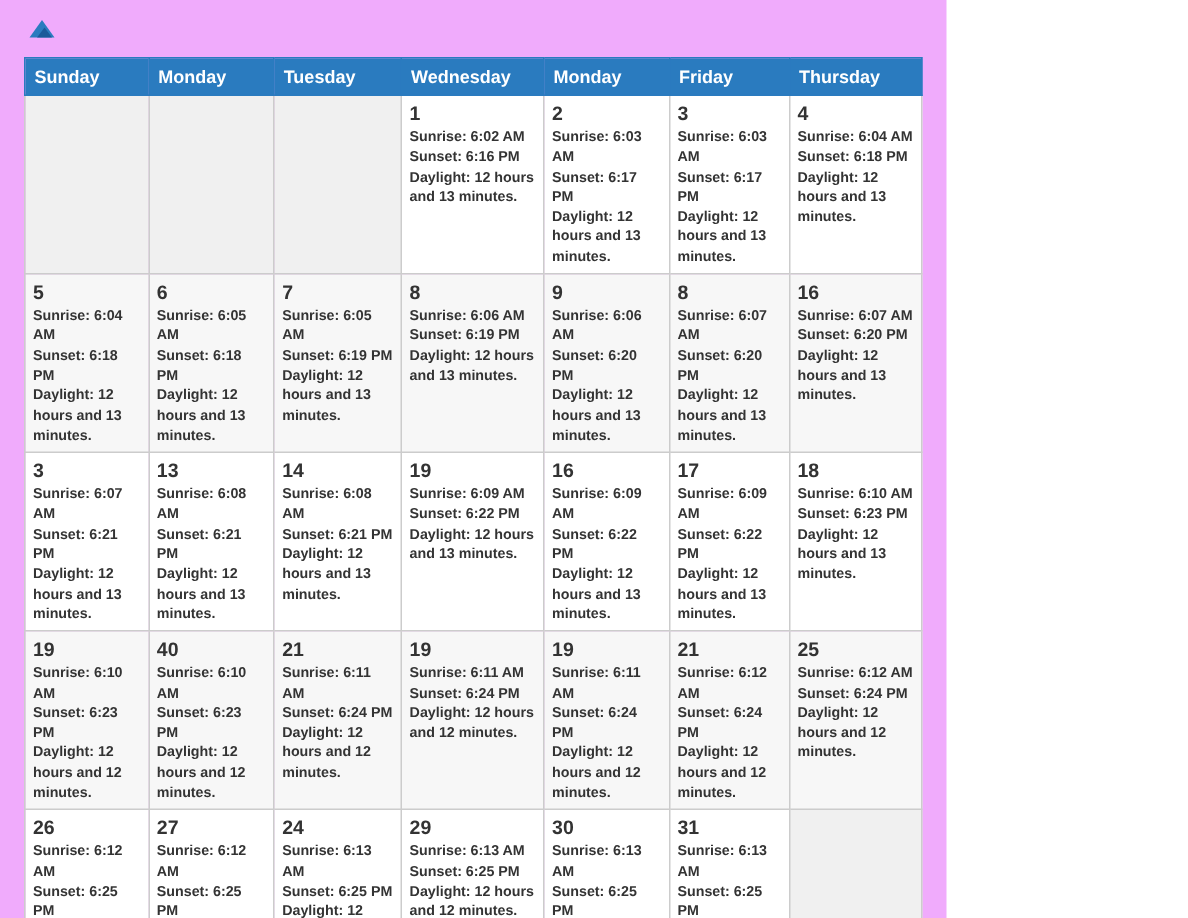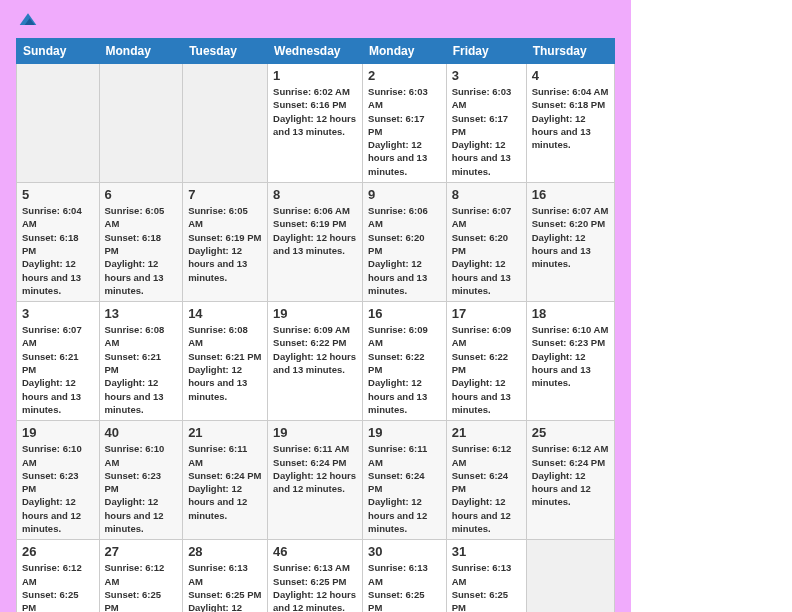--- a/index.html
+++ b/index.html
@@ -251,25 +251,25 @@
         <tr>
           <td>
             <div class="day-number">26</div>
             <div class="day-info">Sunrise: 6:12 AM<br>Sunset: 6:25 PM<br>Daylight: 12 hours and 12 minutes.</div>
           </td>
           <td>
             <div class="day-number">27</div>
             <div class="day-info">Sunrise: 6:12 AM<br>Sunset: 6:25 PM<br>Daylight: 12 hours and 12 minutes.</div>
           </td>
           <td>
-            <div class="day-number">28</div>
+            <div class="day-number">24</div>
             <div class="day-info">Sunrise: 6:13 AM<br>Sunset: 6:25 PM<br>Daylight: 12 hours and 12 minutes.</div>
           </td>
           <td>
-            <div class="day-number">46</div>
+            <div class="day-number">29</div>
             <div class="day-info">Sunrise: 6:13 AM<br>Sunset: 6:25 PM<br>Daylight: 12 hours and 12 minutes.</div>
           </td>
           <td>
             <div class="day-number">30</div>
             <div class="day-info">Sunrise: 6:13 AM<br>Sunset: 6:25 PM<br>Daylight: 12 hours and 12 minutes.</div>
           </td>
           <td>
             <div class="day-number">31</div>
             <div class="day-info">Sunrise: 6:13 AM<br>Sunset: 6:25 PM<br>Daylight: 12 hours and 11 minutes.</div>
           </td>

